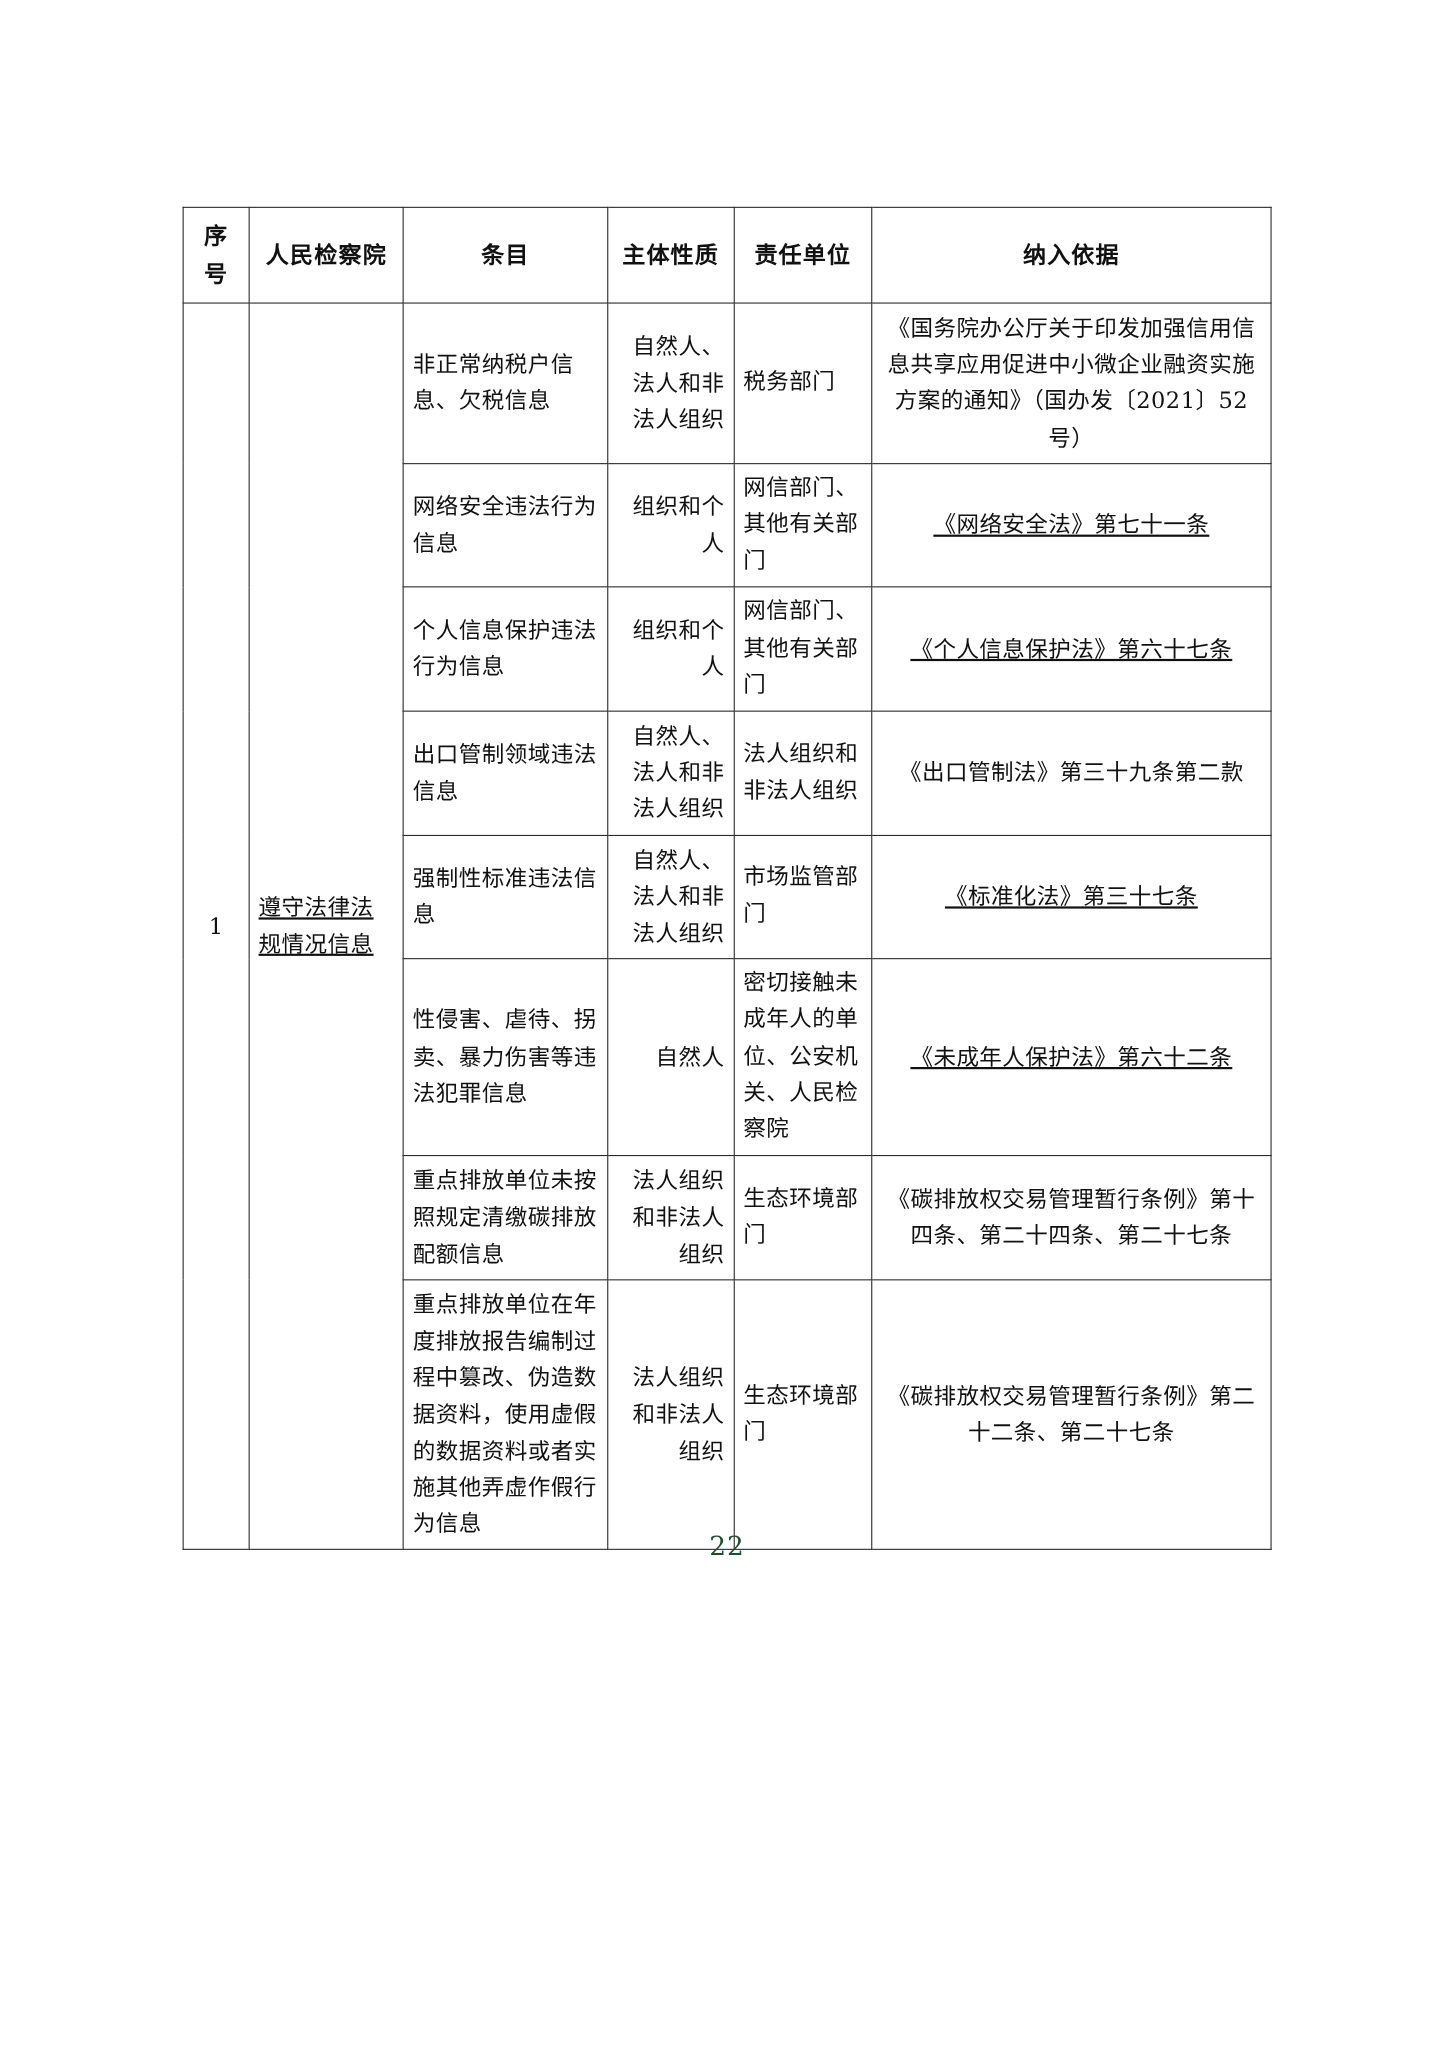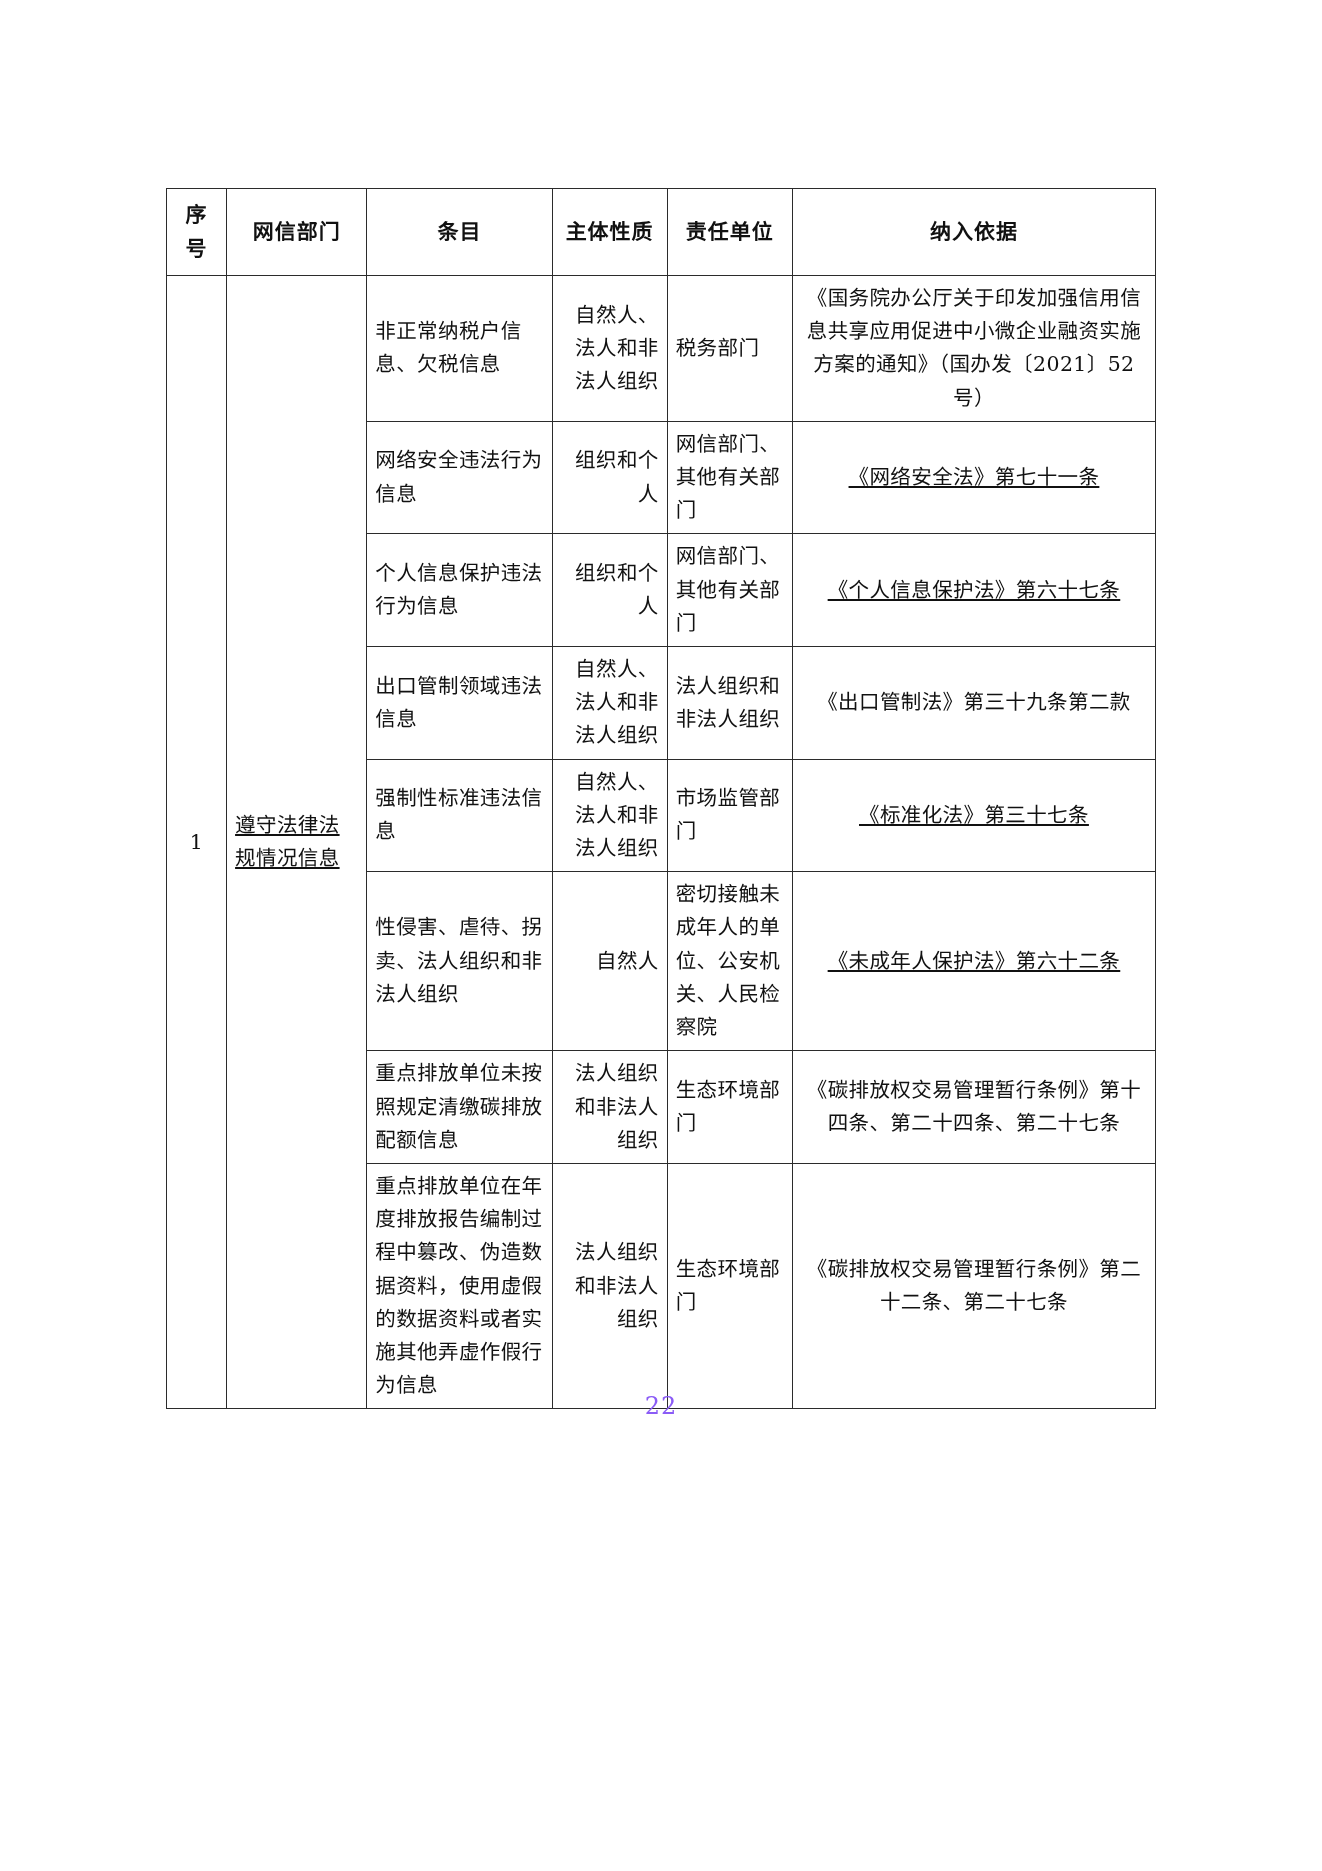--- a/index.html
+++ b/index.html
@@ -111,21 +111,21 @@
   }
 
   .page-number {
     position: absolute;
     left: 0;
     top: 1392px;
     width: 1322px;
     text-align: center;
     font-size: 24px;
     font-family: "DejaVu Serif", "Liberation Serif", serif;
-    color: #8b5cf6;
+    color: #14532d;
     letter-spacing: 1px;
   }
 </style>
 </head>
 <body>
 
 <div class="page">
 
   <div class="table-wrap">
     <table class="doc-table">
@@ -136,21 +136,21 @@
         <col class="c-nature">
         <col class="c-unit">
         <col class="c-basis">
       </colgroup>
       <thead>
         <tr>
           <th class="col-seq">
             <span class="stack">序</span>
             <span class="stack">号</span>
           </th>
-          <th>网信部门</th>
+          <th>人民检察院</th>
           <th>条目</th>
           <th>主体性质</th>
           <th>责任单位</th>
           <th>纳入依据</th>
         </tr>
       </thead>
       <tbody id="table-body">
           <tr>
             <td class="cell-seq" rowspan="8">1</td>
             <td class="cell-cat" rowspan="8">遵守法律法规情况信息</td>
@@ -177,21 +177,21 @@
             <td class="cell-unit">法人组织和非法人组织</td>
             <td class="cell-basis">《出口管制法》第三十九条第二款</td>
           </tr>
           <tr>
             <td class="cell-item">强制性标准违法信息</td>
             <td class="cell-nature">自然人、法人和非法人组织</td>
             <td class="cell-unit">市场监管部门</td>
             <td class="cell-basis basis-center">《标准化法》第三十七条</td>
           </tr>
           <tr>
-            <td class="cell-item">性侵害、虐待、拐卖、法人组织和非法人组织</td>
+            <td class="cell-item">性侵害、虐待、拐卖、暴力伤害等违法犯罪信息</td>
             <td class="cell-nature">自然人</td>
             <td class="cell-unit">密切接触未成年人的单位、公安机关、人民检察院</td>
             <td class="cell-basis basis-center">《未成年人保护法》第六十二条</td>
           </tr>
           <tr>
             <td class="cell-item">重点排放单位未按照规定清缴碳排放配额信息</td>
             <td class="cell-nature">法人组织和非法人组织</td>
             <td class="cell-unit">生态环境部门</td>
             <td class="cell-basis">《碳排放权交易管理暂行条例》第十四条、第二十四条、第二十七条</td>
           </tr>

